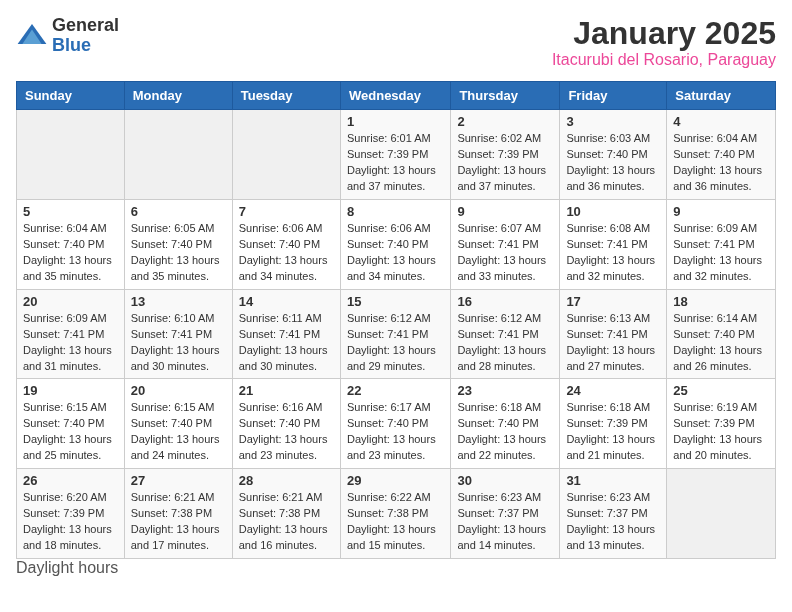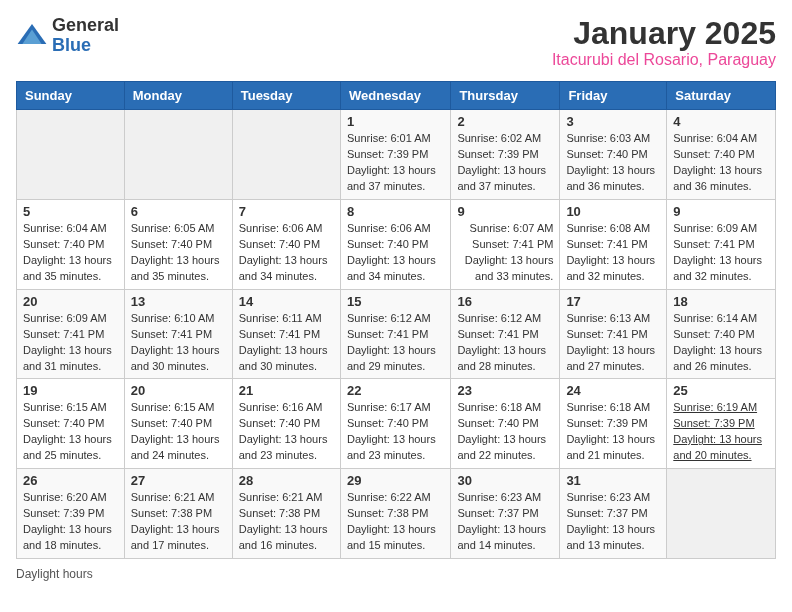--- a/index.html
+++ b/index.html
@@ -85,22 +85,22 @@
       display: block;
     }
     .day-info {
       line-height: 1.45;
       font-size: 11px;
     }
     .empty-cell {
       background: #f0f0f0 !important;
     }
     .footer {
-      margin-top: 8px;
-      font-size: 12px;
+      margin-top: 0;
+      font-size: 16px;
       color: #555;
       text-align: left;
     }
     .week-row td {
       height: 88px;
     }
   </style>
 </head>
 <body>
 
@@ -183,21 +183,21 @@
 Daylight: 13 hours and 34 minutes.</div>
         </td>
         <td>
           <span class="day-number">8</span>
           <div class="day-info" style="white-space: pre-line;">Sunrise: 6:06 AM
 Sunset: 7:40 PM
 Daylight: 13 hours and 34 minutes.</div>
         </td>
         <td>
           <span class="day-number">9</span>
-          <div class="day-info" style="white-space: pre-line; text-align: right;">Sunrise: 6:07 AM
+          <div class="day-info" style="white-space: pre-line;">Sunrise: 6:07 AM
 Sunset: 7:41 PM
 Daylight: 13 hours and 33 minutes.</div>
         </td>
         <td>
           <span class="day-number">10</span>
           <div class="day-info" style="white-space: pre-line;">Sunrise: 6:08 AM
 Sunset: 7:41 PM
 Daylight: 13 hours and 32 minutes.</div>
         </td>
         <td>
@@ -283,21 +283,21 @@
 Daylight: 13 hours and 22 minutes.</div>
         </td>
         <td>
           <span class="day-number">24</span>
           <div class="day-info" style="white-space: pre-line;">Sunrise: 6:18 AM
 Sunset: 7:39 PM
 Daylight: 13 hours and 21 minutes.</div>
         </td>
         <td>
           <span class="day-number">25</span>
-          <div class="day-info" style="white-space: pre-line; text-decoration: underline;">Sunrise: 6:19 AM
+          <div class="day-info" style="white-space: pre-line;">Sunrise: 6:19 AM
 Sunset: 7:39 PM
 Daylight: 13 hours and 20 minutes.</div>
         </td>
       </tr>
       <tr class="week-row">
         <td>
           <span class="day-number">26</span>
           <div class="day-info" style="white-space: pre-line;">Sunrise: 6:20 AM
 Sunset: 7:39 PM
 Daylight: 13 hours and 18 minutes.</div>

